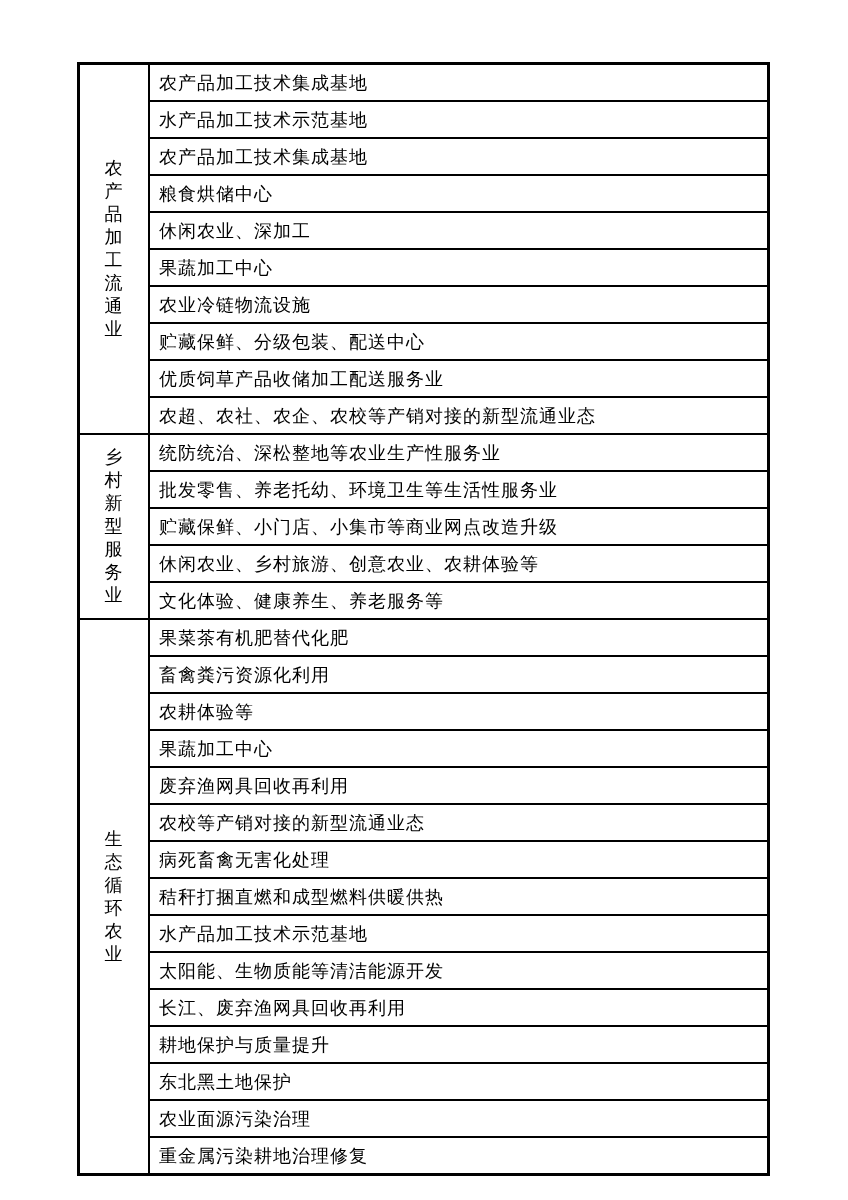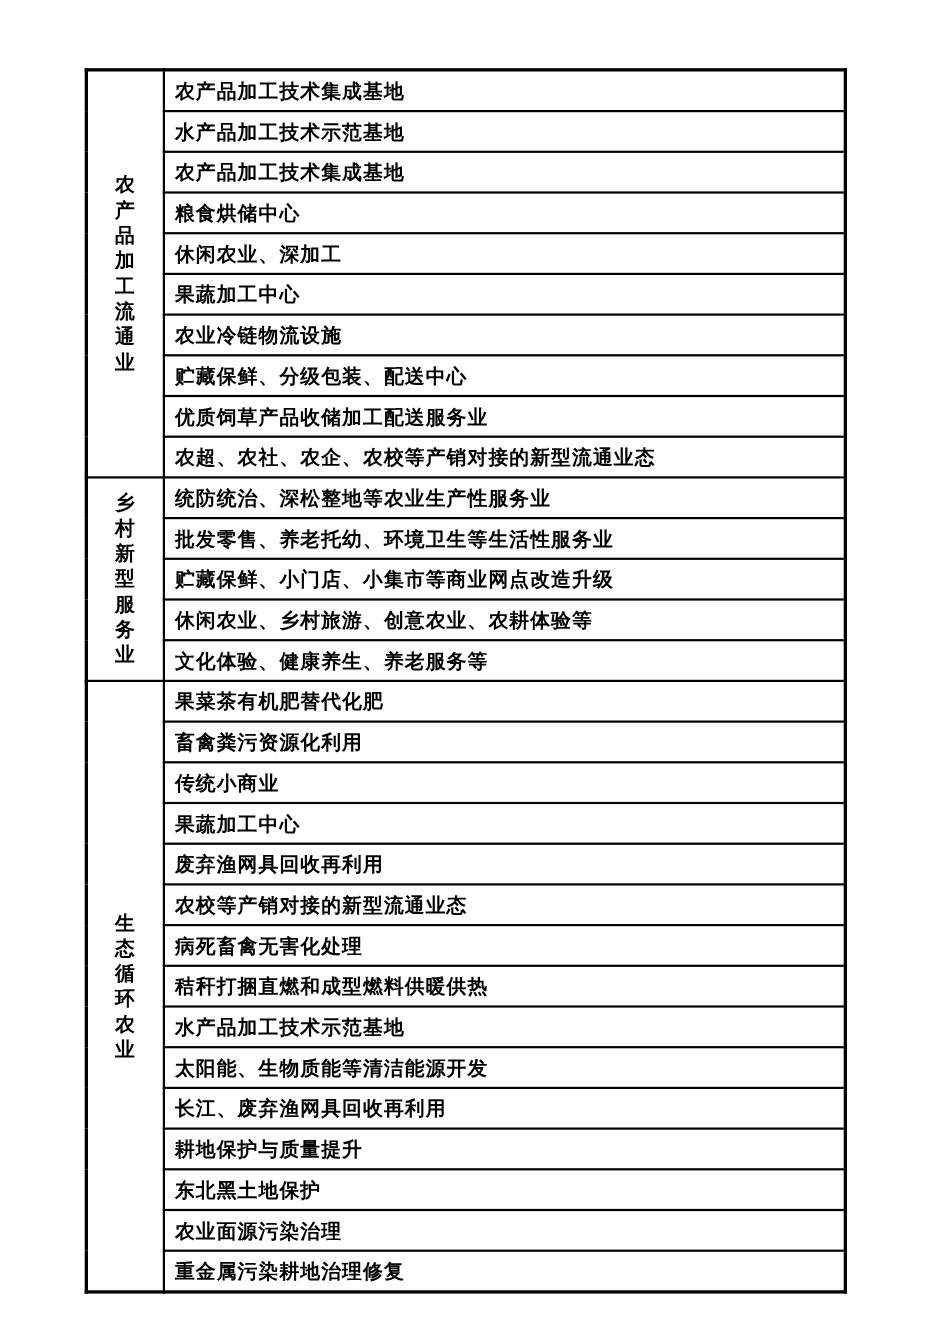--- a/index.html
+++ b/index.html
@@ -24,21 +24,20 @@
     border-collapse: collapse;
     table-layout: fixed;
     border: 3px solid #000000;
   }
   table.doc-table td {
     border: 2px solid #000000;
     font-size: 18px;
     letter-spacing: 1px;
     vertical-align: middle;
     overflow: hidden;
-    font-weight: bold;
   }
   td.category-cell {
     width: 68px;
     text-align: center;
     padding: 0;
   }
   td.category-cell .vtext {
     white-space: pre-line;
     line-height: 23px;
     font-size: 18px;
@@ -129,21 +128,21 @@
 环
 农
 业</div>
           </td>
           <td class="item-cell">果菜茶有机肥替代化肥</td>
         </tr>
         <tr>
           <td class="item-cell">畜禽粪污资源化利用</td>
         </tr>
         <tr>
-          <td class="item-cell">传统小商业</td>
+          <td class="item-cell">农耕体验等</td>
         </tr>
         <tr>
           <td class="item-cell">果蔬加工中心</td>
         </tr>
         <tr>
           <td class="item-cell">废弃渔网具回收再利用</td>
         </tr>
         <tr>
           <td class="item-cell">农校等产销对接的新型流通业态</td>
         </tr>

